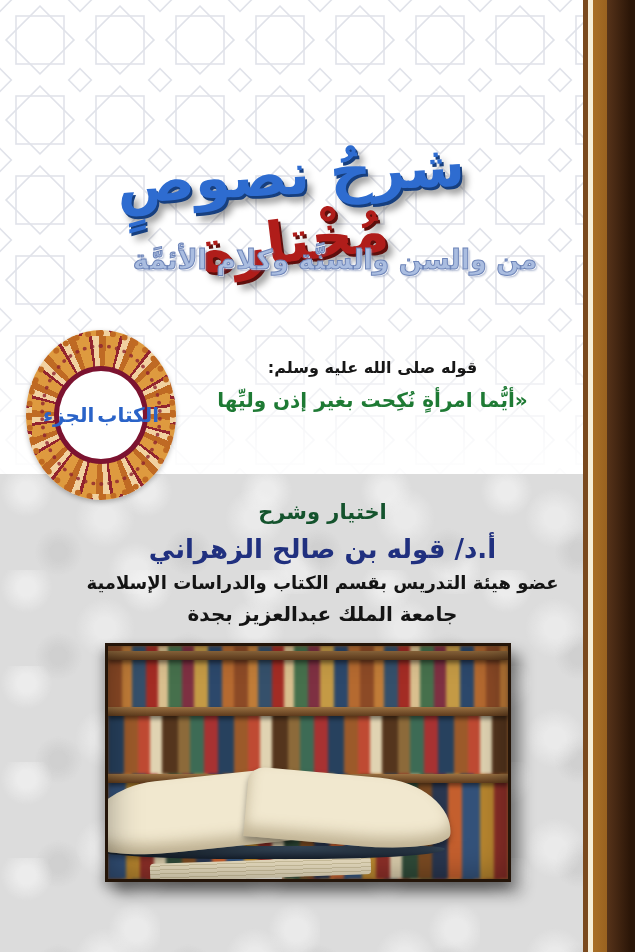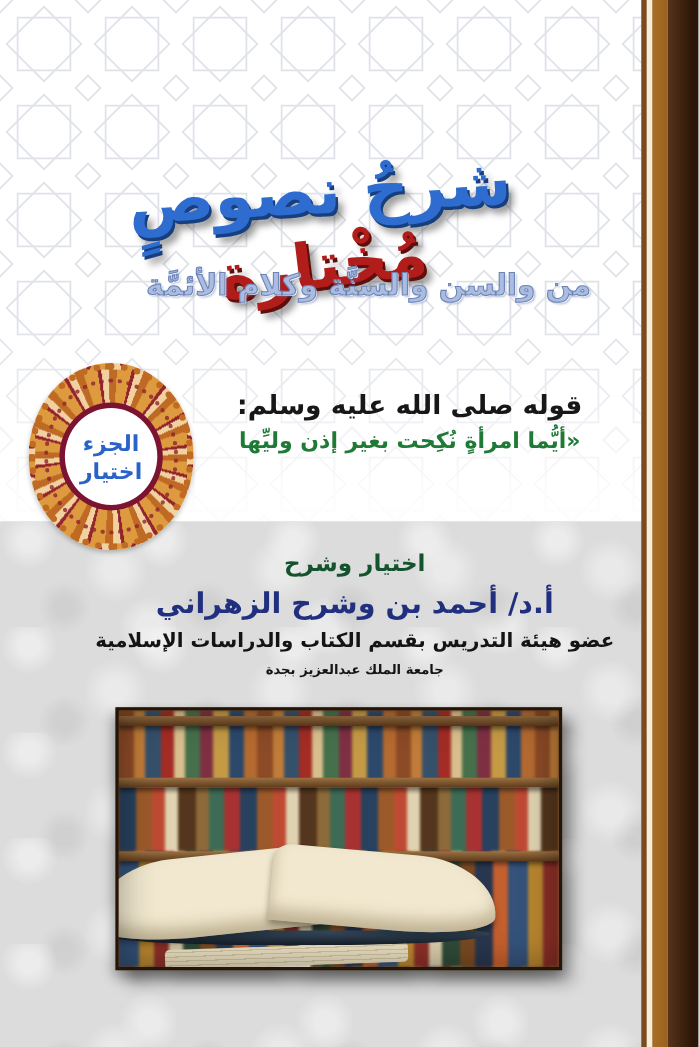--- a/index.html
+++ b/index.html
@@ -75,39 +75,39 @@
     box-shadow:0 2px 5px rgba(0,0,0,.25);
   }
   .flower-dots{
     position:absolute; inset:14px; border-radius:50%;
     border:4px dotted #8f2430; opacity:.8;
   }
   .badge-center{
     position:absolute; left:50%; top:50%; transform:translate(-50%,-50%);
     width:84px; height:88px; background:#ffffff;
     border:5px solid #7c1330; border-radius:50%;
-    display:flex; flex-direction:column; align-items:center; justify-content:center;
+    display:flex; flex-direction:row; align-items:center; justify-content:center;
     gap:3px;
   }
   .badge-center div{
     direction:rtl; font-size:20px; font-weight:bold; color:#2a63c8; line-height:1.1;
   }
   
   .hadith{
     position:absolute; top:352px; left:175px; width:395px;
     direction:rtl; text-align:center; line-height:32px;
   }
-  .hadith .intro{color:#171717; font-size:24px; font-weight:600;}
+  .hadith .intro{color:#171717; font-size:16px; font-weight:600;}
   .hadith .green{color:#1e7a34; font-size:20px; font-weight:600;}
   
   .credits{position:absolute; left:70px; top:0; width:505px; text-align:center; direction:rtl;}
   .role{position:absolute; top:500px; left:0; width:100%; font-size:21px; font-weight:bold; color:#14532d;}
   .author{position:absolute; top:534px; left:0; width:100%; font-size:26px; font-weight:bold; color:#20307f;}
   .affil1{position:absolute; top:572px; left:0; width:100%; font-size:18px; font-weight:bold; color:#141414;}
-  .affil2{position:absolute; top:602px; left:0; width:100%; font-size:12px; font-weight:bold; color:#141414;}
+  .affil2{position:absolute; top:602px; left:0; width:100%; font-size:20px; font-weight:bold; color:#141414;}
   
   .photo{
     position:absolute; left:105px; top:643px; width:400px; height:233px;
     border:3px solid #241509; background:#7a5430; overflow:hidden;
     box-shadow:9px 11px 14px rgba(0,0,0,.45), -3px 6px 10px rgba(0,0,0,.25);
   }
   .shelves, .row2, .row3{position:absolute; filter:blur(1.4px);}
   .shelves{inset:0;
     background:repeating-linear-gradient(90deg,
       #8c4a26 0 14px, #c07c38 14px 24px, #35506b 24px 38px, #a32c24 38px 50px,
@@ -190,32 +190,32 @@
     <span class="highlight">مُخْتارة</span>
   </div>
 
   <div class="subtitle">من والسن والسنَّة وكلام الأئمَّة</div>
 
   <div class="medallion">
     <div class="flower"></div>
     <div class="flower-dots"></div>
     <div class="badge-center">
       <div>الجزء</div>
-      <div>اختيار</div>
+      <div>الكتاب</div>
     </div>
   </div>
 
   <div class="hadith">
     <div class="intro">قوله صلى الله عليه وسلم:</div>
     <div class="green">«أيُّما امرأةٍ نُكِحت بغير إذن وليِّها</div>
   </div>
 
   <div class="credits">
     <div class="role">اختيار وشرح</div>
-    <div class="author">أ.د/ أحمد بن وشرح الزهراني</div>
+    <div class="author">أ.د/ قوله بن صالح الزهراني</div>
     <div class="affil1">عضو هيئة التدريس بقسم الكتاب والدراسات الإسلامية</div>
     <div class="affil2">جامعة الملك عبدالعزيز بجدة</div>
   </div>
 
   <div class="photo">
     <div class="shelves"></div>
     <div class="row2"></div>
     <div class="row3"></div>
     <div class="shelf-band band1"></div>
     <div class="shelf-band band2"></div>

